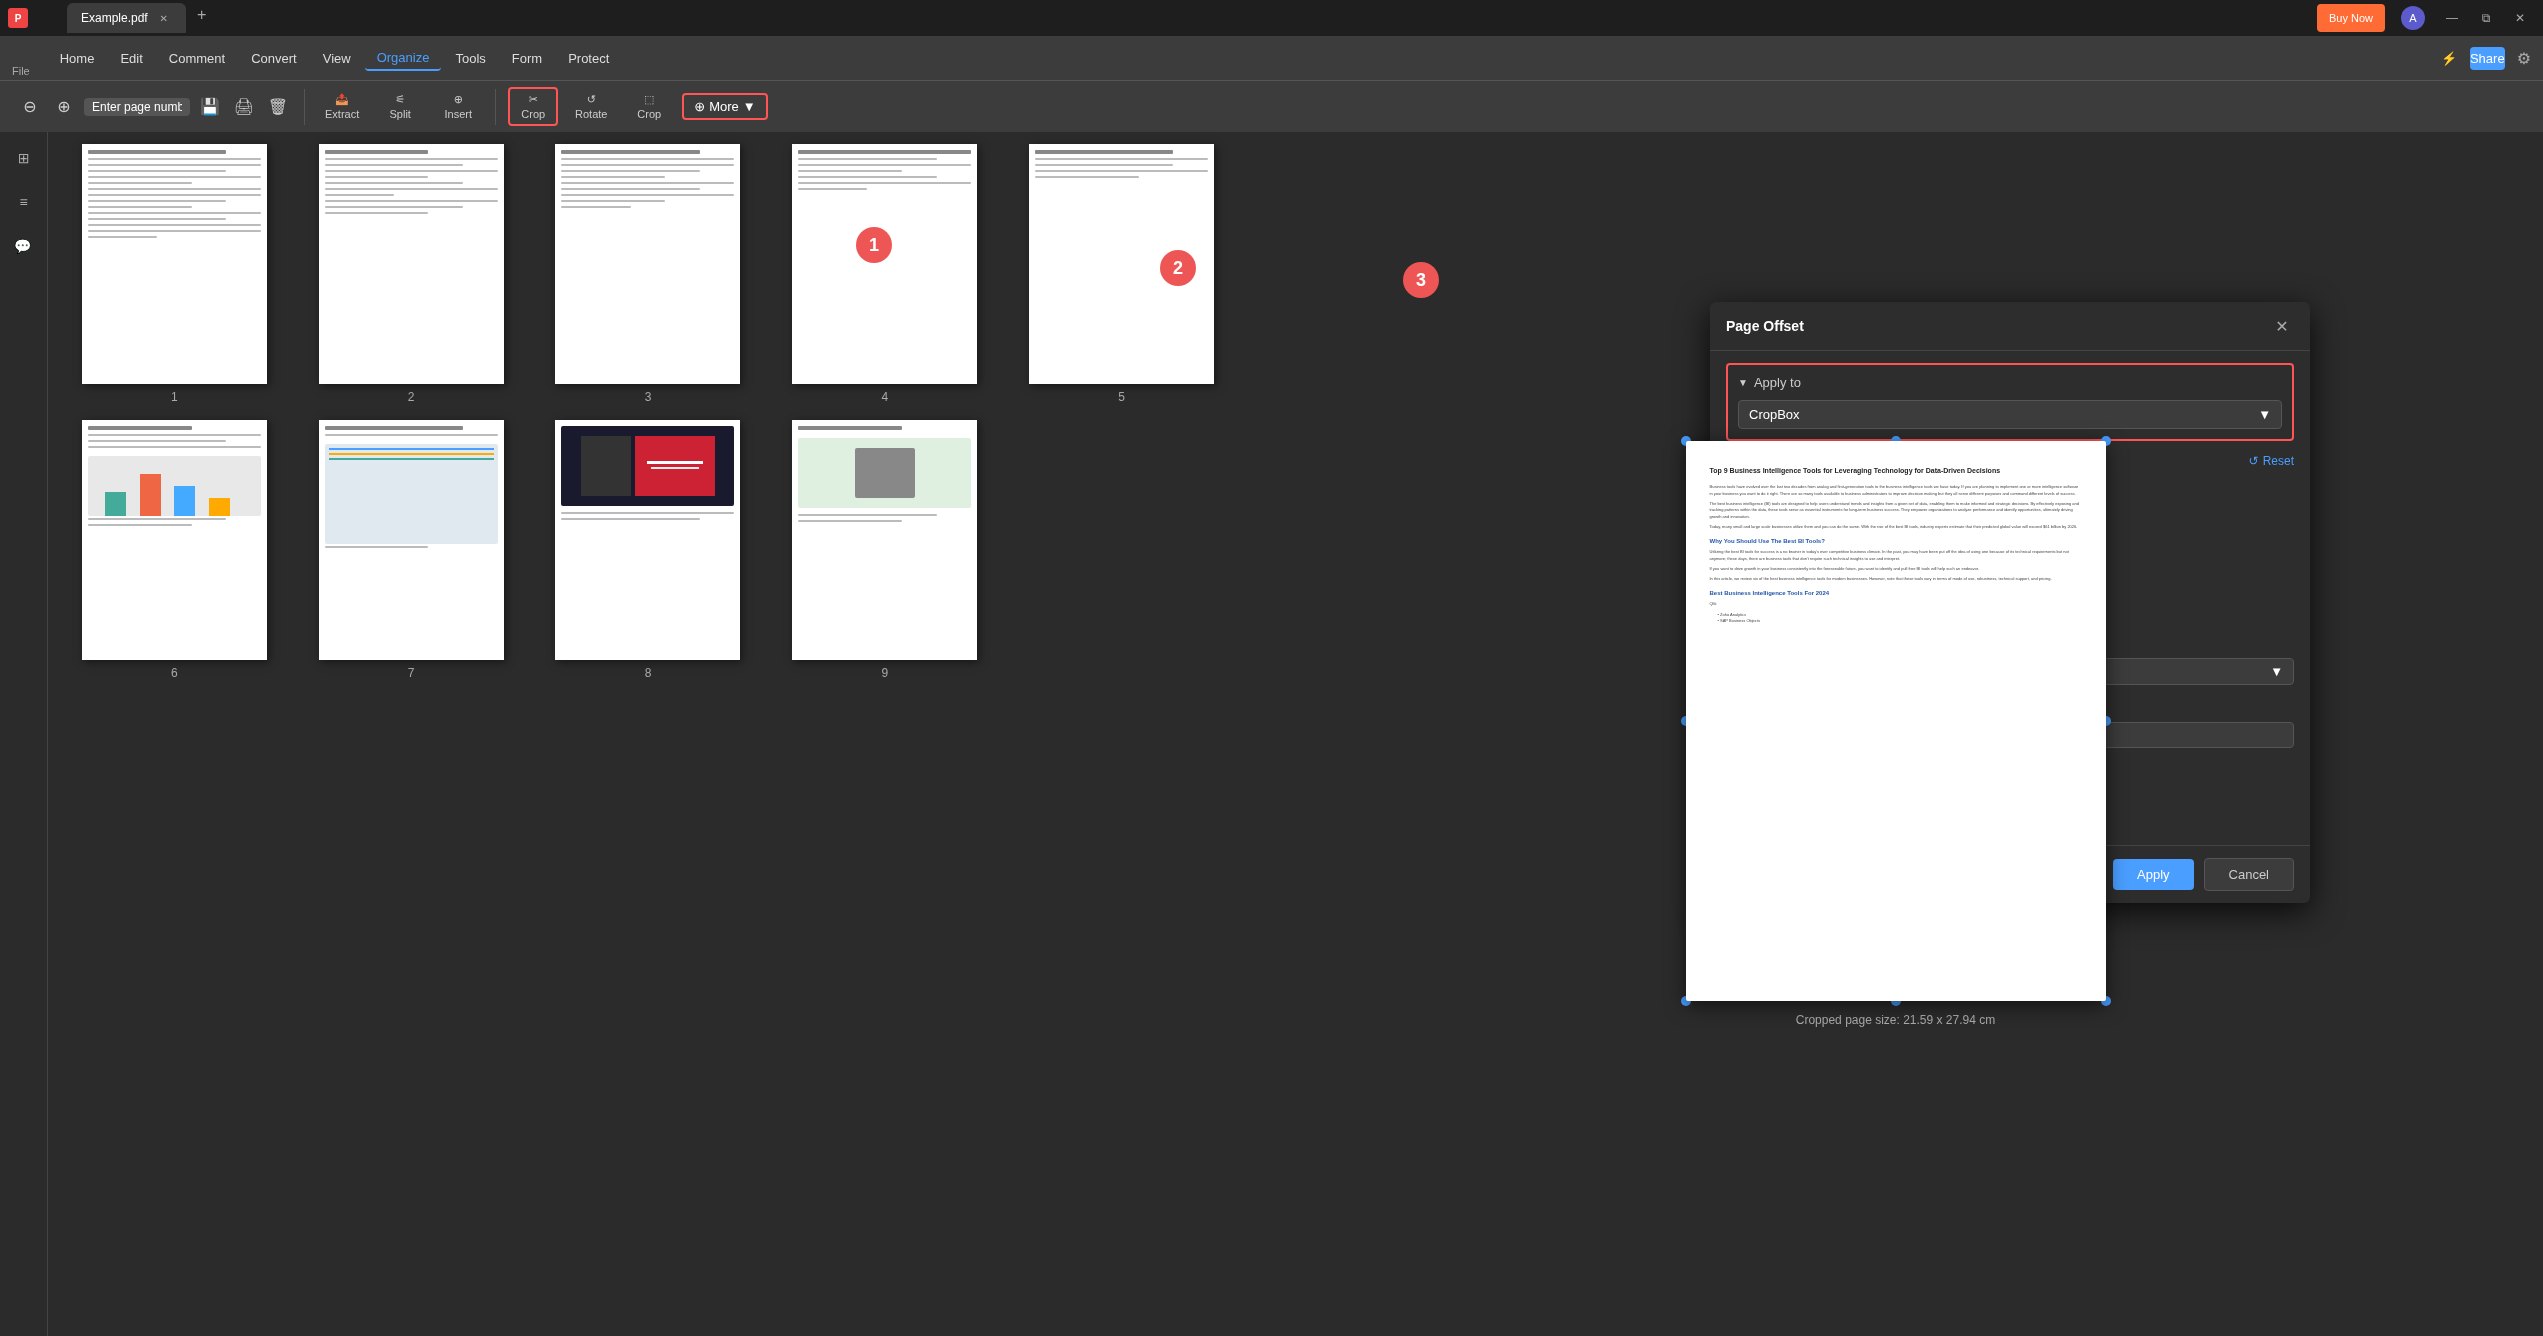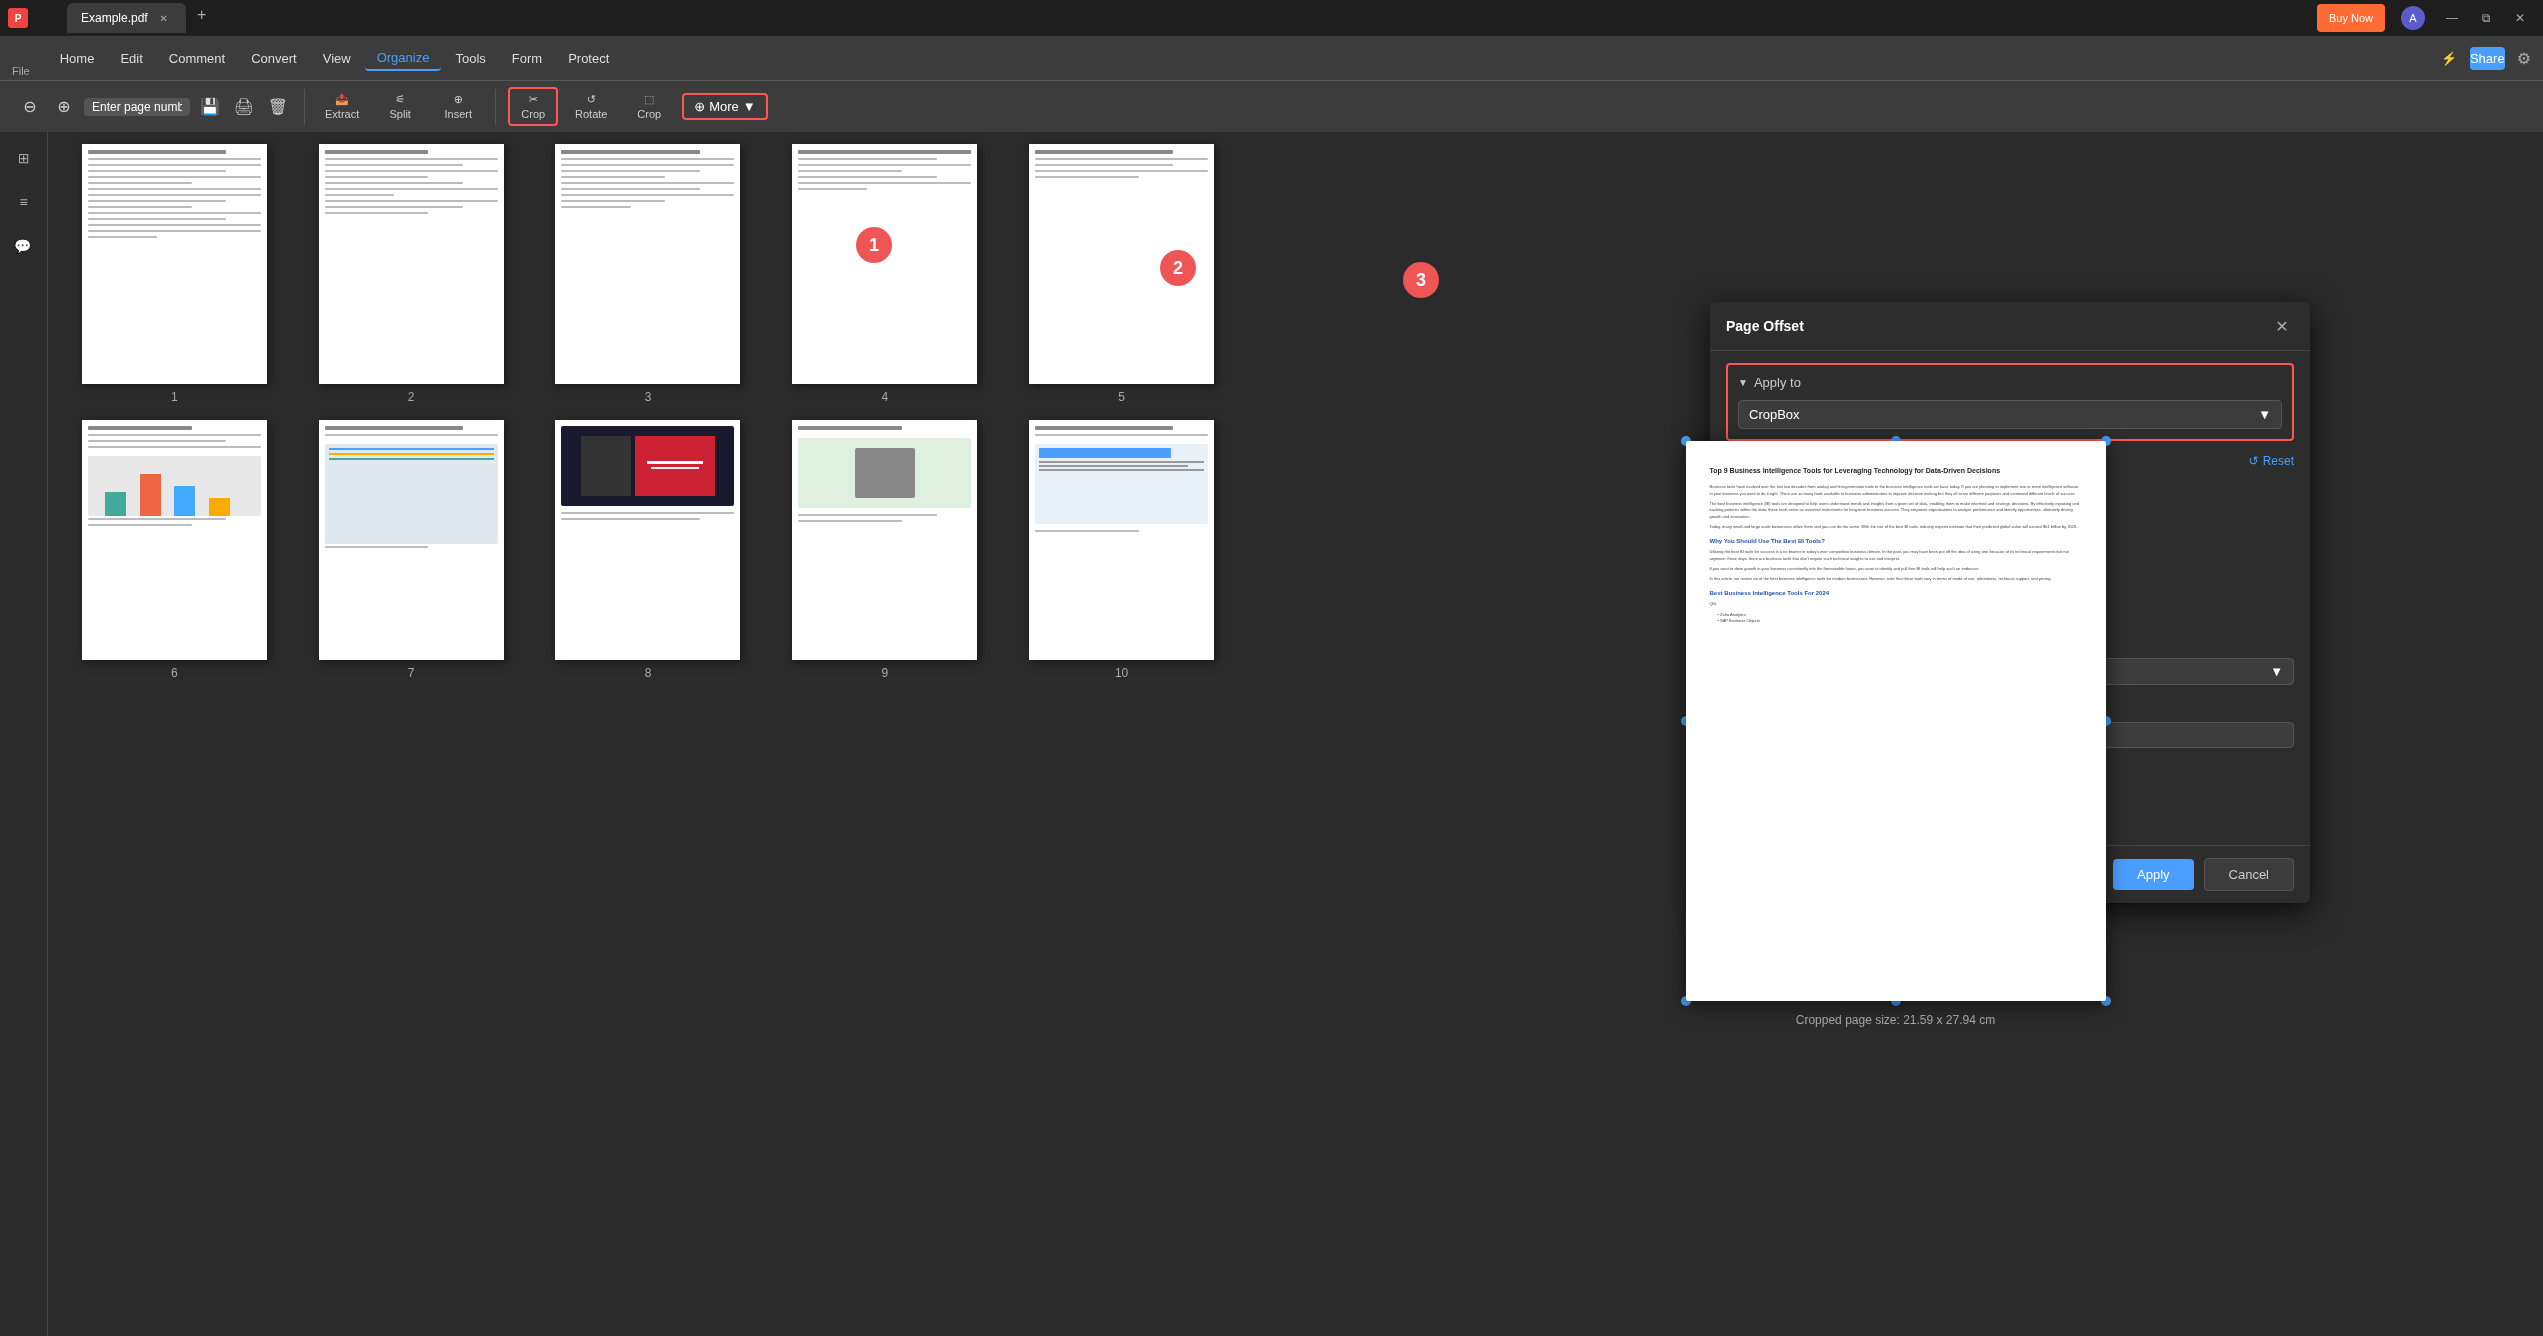--- a/index.html
+++ b/index.html
@@ -655,38 +655,20 @@
             <div style="height:70px;background:#e0f0e0;border-radius:2px;margin:4px 0;display:flex;align-items:center;justify-content:center;">
               <div style="width:60px;height:50px;background:#888;border-radius:2px;"></div>
             </div>
             <div class="line line-w80"></div>
               <div class="line line-w60"></div>
           </div>
         </div>
         <span class="thumb-num">9</span>
       </div>
 
-      <div class="thumb-col">
-        <div class="thumb-img">
-          <div class="thumb-content">
-            <div class="line line-dark line-w80" style="height:4px;"></div>
-            <div class="line line-w100"></div>
-            <div style="height:80px;background:#e8f0f8;border-radius:2px;margin:4px 0;">
-              <div style="padding:4px;">
-                <div style="height:10px;background:#4a9eff;width:80%;margin-bottom:3px;border-radius:1px;"></div>
-                <div style="height:2px;background:#999;width:100%;margin-bottom:2px;"></div>
-                <div style="height:2px;background:#999;width:90%;margin-bottom:2px;"></div>
-                <div style="height:2px;background:#999;width:100%;"></div>
-              </div>
-            </div>
-            <div class="line line-w60"></div>
-          </div>
-        </div>
-        <span class="thumb-num">10</span>
-      </div>
     </div>
 
     <div class="right-side">
 
       <div class="page-boxes-dialog">
 
         <div class="dialog-header">
           <span class="dialog-title">Page Offset</span>
           <div class="dialog-close">✕</div>
         </div>

